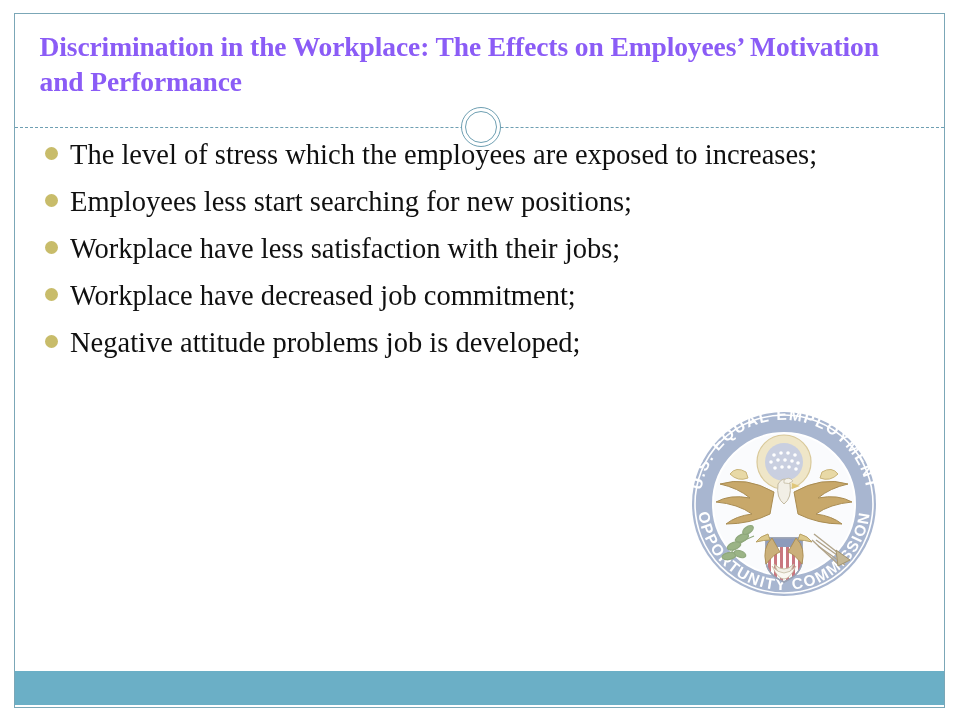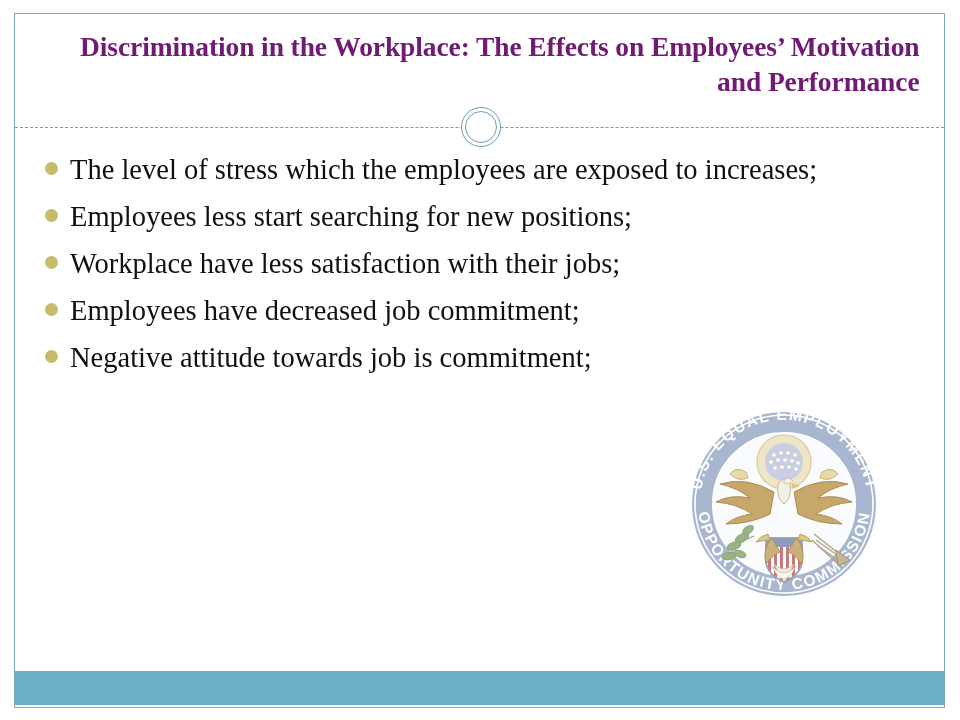--- a/index.html
+++ b/index.html
@@ -41,22 +41,22 @@
     top: 14px;
     width: 929px;
     height: 100px;
     display: flex;
     align-items: center;
     justify-content: center;
     z-index: 6;
   }
   #title-text {
     width: 880px;
-    text-align: right;
-    color: #701a75;
+    text-align: left;
+    color: #8b5cf6;
     font-weight: bold;
     font-size: 27.5px;
     line-height: 35px;
     letter-spacing: -0.1px;
     font-family: "Liberation Serif", "DejaVu Serif", serif;
   }
 
   
   #divider {
     position: absolute;
@@ -106,21 +106,21 @@
     height: 232px;
     z-index: 2;
     pointer-events: none;
   }
   #seal svg { display: block; width: 232px; height: 232px; }
 
   
   #bullet-list {
     position: absolute;
     left: 15px;
-    top: 151px;
+    top: 136px;
     width: 900px;
     z-index: 4;
   }
   .bullet-row {
     position: relative;
     display: flex;
     align-items: flex-start;
     margin-bottom: 9px;
   }
   .bullet-dot {
@@ -283,26 +283,26 @@
       <span class="bullet-text">Employees less start searching for new positions;</span>
     </div>
 
     <div class="bullet-row">
       <span class="bullet-dot"></span>
       <span class="bullet-text">Workplace have less satisfaction with their jobs;</span>
     </div>
 
     <div class="bullet-row">
       <span class="bullet-dot"></span>
-      <span class="bullet-text">Employees have decreased job commitment;</span>
-    </div>
-
-    <div class="bullet-row">
-      <span class="bullet-dot"></span>
-      <span class="bullet-text">Negative attitude towards job is commitment;</span>
+      <span class="bullet-text">Workplace have decreased job commitment;</span>
+    </div>
+
+    <div class="bullet-row">
+      <span class="bullet-dot"></span>
+      <span class="bullet-text">Negative attitude problems job is developed;</span>
     </div>
 
 
   </div>
 
   <div id="bottom-band"></div>
   <div id="bottom-rule"></div>
 
 </div>
 

